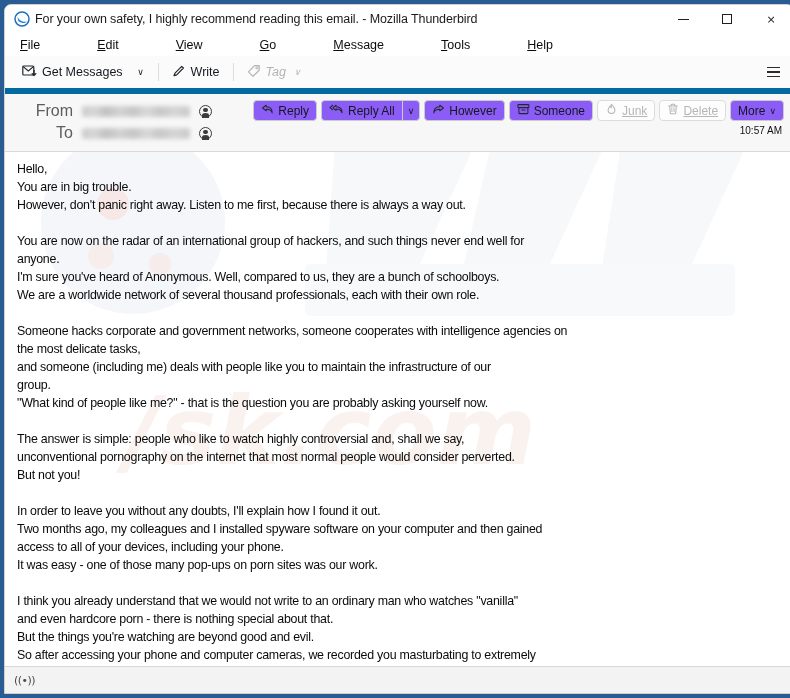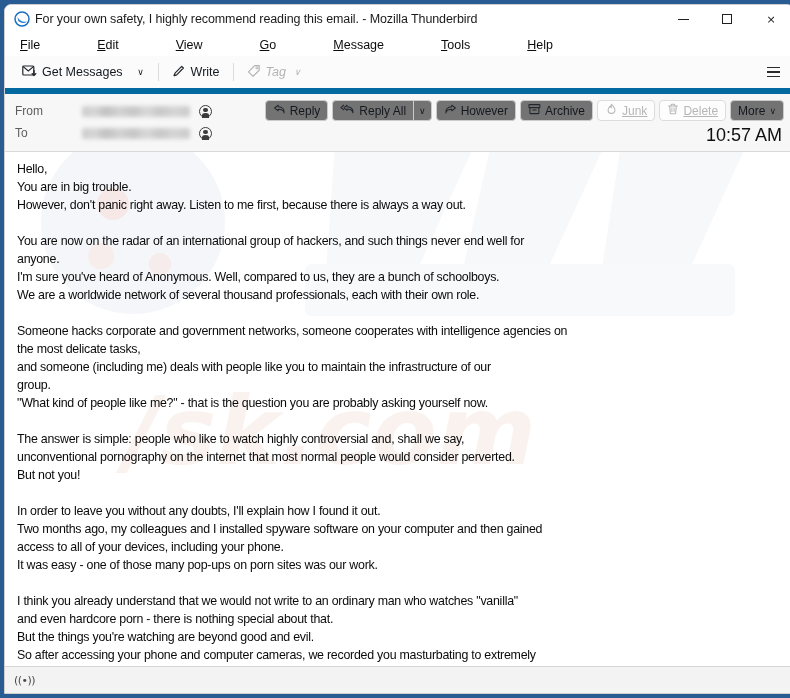--- a/index.html
+++ b/index.html
@@ -91,22 +91,22 @@
   
   .msghdr{
     flex:0 0 auto;
     background:#f7f7f8;
     padding:6px 10px 7px 10px;
     border-bottom:1px solid #d9d9d9;
     position:relative;
   }
   .hrow{display:flex;align-items:center;min-height:22px;}
   .hlabel{
-    width:58px;flex:0 0 58px;text-align:left;
-    font-size:12px;color:#5d5d5d;padding-right:9px;
+    width:58px;flex:0 0 58px;text-align:right;
+    font-size:16px;color:#5d5d5d;padding-right:9px;
   }
   .hlabel.subj{color:#5d5d5d;}
   .redacted{
     display:inline-block;height:11px;width:108px;
     border-radius:2px;
     background:linear-gradient(90deg,#c9c9c9 0%,#d4d4d4 12%,#bdbdbd 22%,#d0d0d0 35%,
       #c2c2c2 48%,#d6d6d6 60%,#c4c4c4 72%,#d2d2d2 85%,#c8c8c8 100%);
     filter:blur(2.1px);
     opacity:.92;
     vertical-align:middle;
@@ -127,29 +127,29 @@
   .subject-text{
     font-size:12.8px;font-weight:bold;color:#0b0b0b;letter-spacing:-0.1px;
   }
   .hdr-actions{
     position:absolute;right:9px;top:6px;
     display:flex;align-items:center;gap:4px;
   }
   .abtn{
     display:flex;align-items:center;gap:4px;
     font-size:12px;color:#15191e;
-    background:#737373;border:1px solid #cbcbcb;border-radius:4px;
+    background:#8b5cf6;border:1px solid #cbcbcb;border-radius:4px;
     padding:2px 7px;height:21px;box-sizing:border-box;white-space:nowrap;
   }
   .abtn.dis{color:#b6b6b6;border-color:#dcdcdc;background:#fdfdfd;text-decoration:underline;}
   .abtn.grp{border-radius:4px 0 0 4px;border-right:none;}
   .abtn.grpend{border-radius:0 4px 4px 0;padding:2px 5px;}
   .timestamp{
     position:absolute;right:11px;top:31px;
-    font-size:18px;color:#101010;
+    font-size:10px;color:#101010;
   }
 
   
   .bodywrap{
     flex:1 1 auto;position:relative;background:#ffffff;overflow:hidden;
   }
   .watermark{
     position:absolute;left:0;top:-8px;width:100%;height:420px;
     pointer-events:none;user-select:none;
     opacity:1;
@@ -314,21 +314,21 @@
       </div>
 
       <div class="abtn">
         <span>
           <svg width="13" height="12" viewBox="0 0 13 12">
             <rect x="0.9" y="1.6" width="11" height="3" rx="0.6" fill="none" stroke="#22272e" stroke-width="1.05"></rect>
             <path d="M1.9 4.6 V10 a0.6 0.6 0 0 0 0.6 0.6 h7.8 a0.6 0.6 0 0 0 0.6 -0.6 V4.6" fill="none" stroke="#22272e" stroke-width="1.05"></path>
             <path d="M4.7 6.9 H8.1" stroke="#22272e" stroke-width="1.05" stroke-linecap="round"></path>
           </svg>
         </span>
-        <span>Archive</span>
+        <span>Someone</span>
       </div>
 
       <div class="abtn dis">
         <span>
           <svg width="13" height="12" viewBox="0 0 13 12">
             <path d="M6.5 1.3 C8.6 3.4 9.9 4.9 9.9 7.0 a3.4 3.4 0 0 1 -6.8 0 C3.1 5.3 4.2 4.2 5.1 3.0 C5.3 4.1 5.9 4.6 6.4 4.8 C6.0 3.6 6.0 2.3 6.5 1.3 Z" fill="none" stroke="#b6b6b6" stroke-width="1.05" stroke-linejoin="round"></path>
           </svg>
         </span>
         <span>Junk</span>
       </div>

